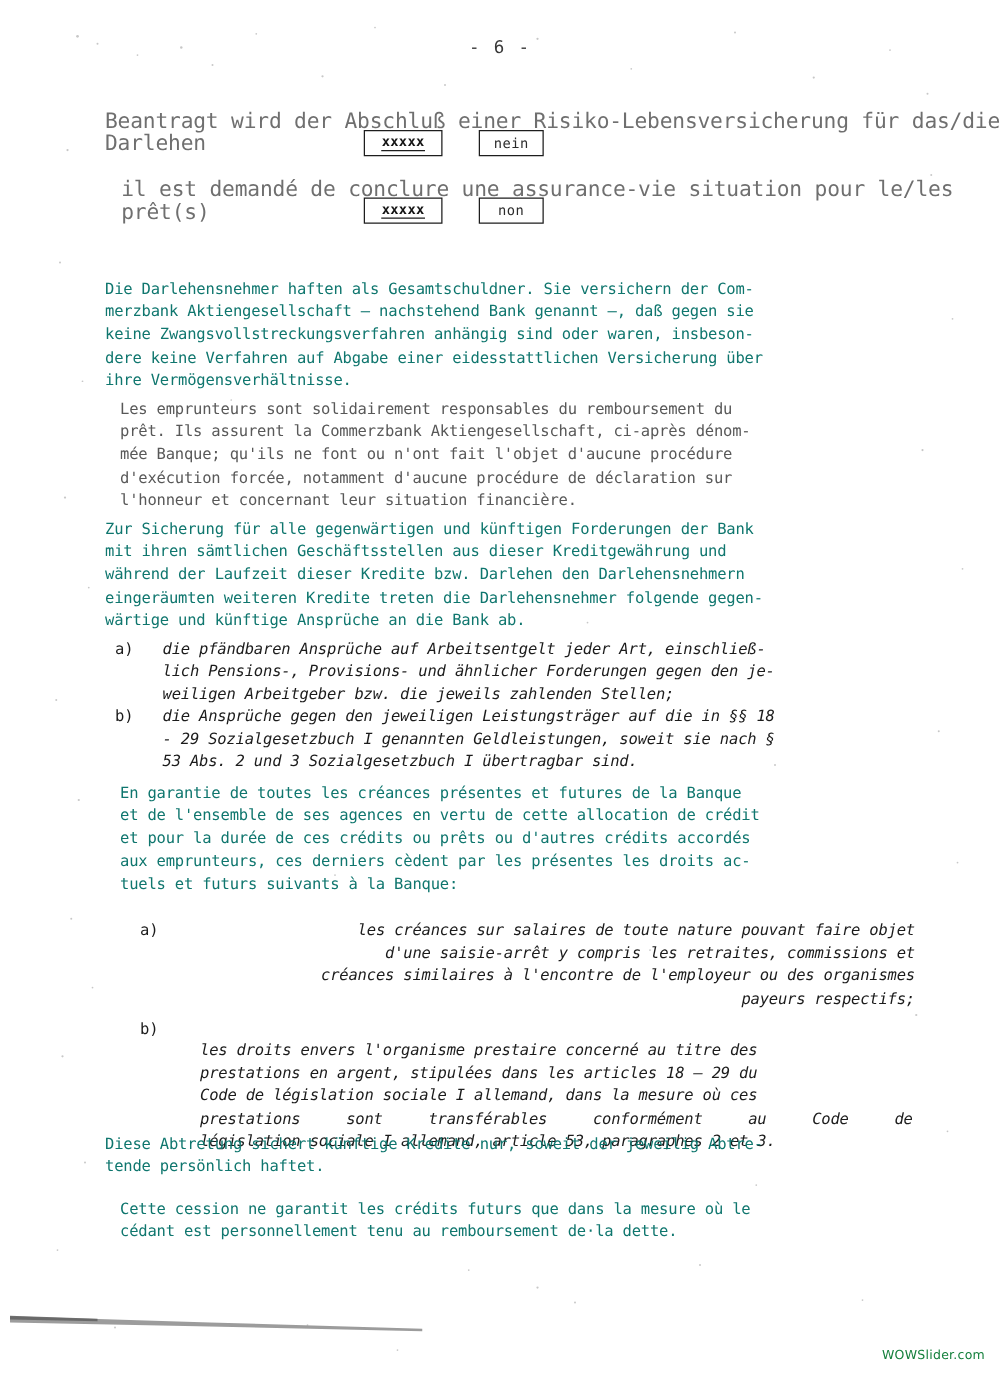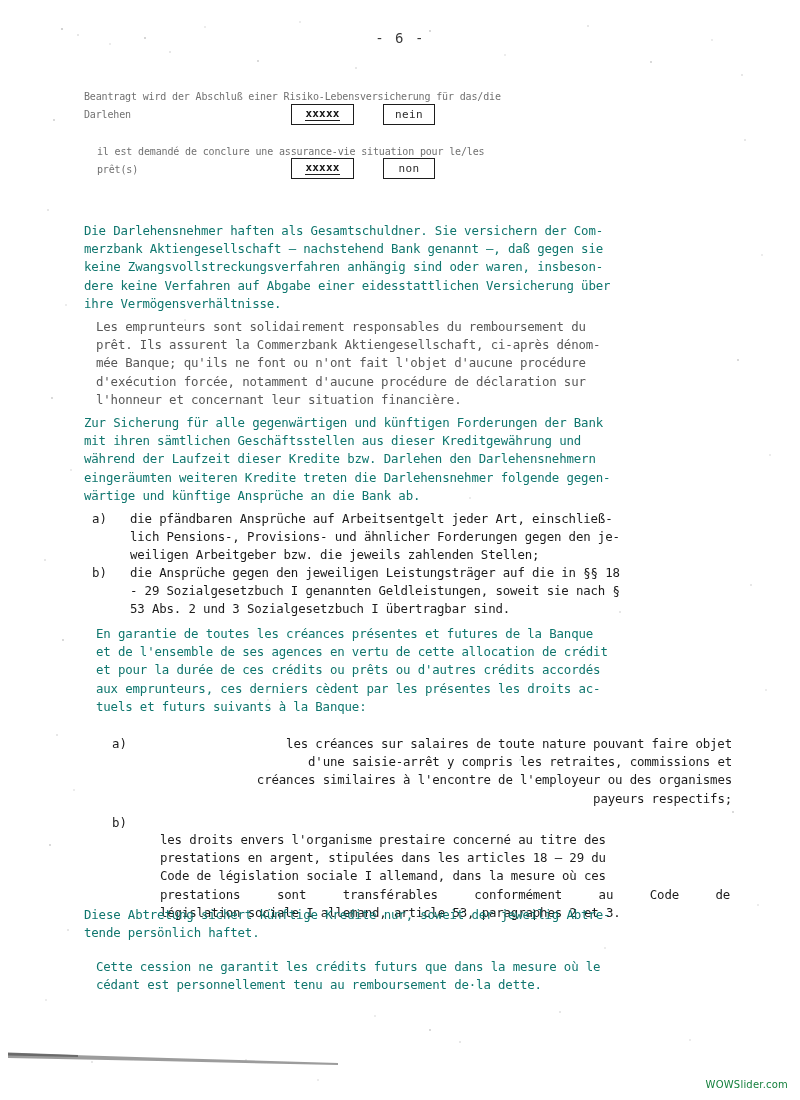--- a/index.html
+++ b/index.html
@@ -56,21 +56,21 @@
     letter-spacing: -0.15px;
     white-space: pre-wrap;
     color: #0f766e;
   }
   .faded   { color: #4a4a4a; opacity: .92; }
   .vfaded  { color: #5c5c5c; opacity: .88; }
 
   
   .q-line {
     position: absolute;
-    font-size: 10px;
+    font-size: 17px;
     line-height: 18.2px;
     letter-spacing: -0.15px;
     white-space: pre;
   }
   .cbox {
     position: absolute;
     border: 1.4px solid #1d1d1d;
     font-size: 11px;
     line-height: 1;
     text-align: center;
@@ -88,20 +88,21 @@
   }
   .cbox.plain { color: #2b2b2b; }
 
   
   .li {
     position: absolute;
     font-size: 12.4px;
     line-height: 18.2px;
     letter-spacing: -0.15px;
     white-space: pre-wrap;
+    font-style: italic;
   }
   .li-mark {
     position: absolute;
     font-size: 12.4px;
     line-height: 18.2px;
   }
 
   
   .watermark {
     position: absolute;

